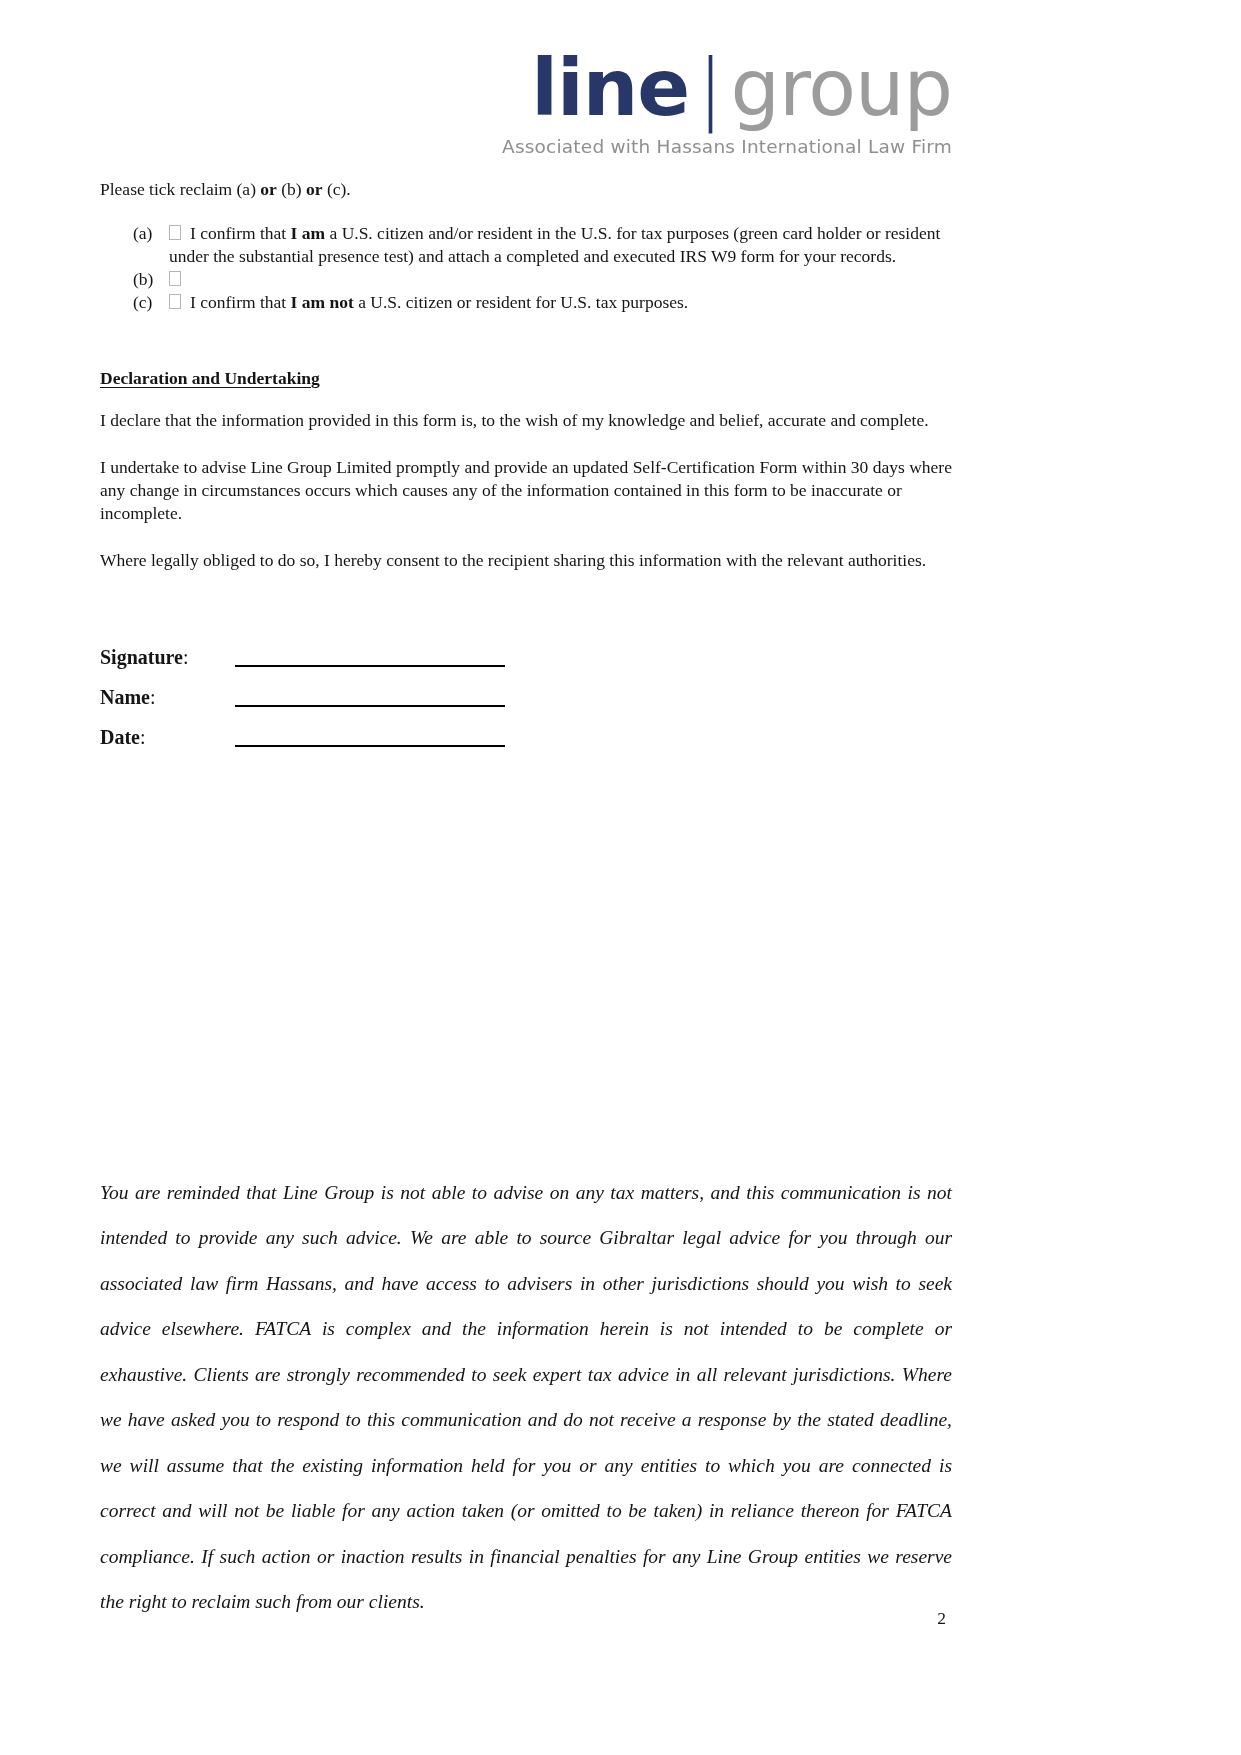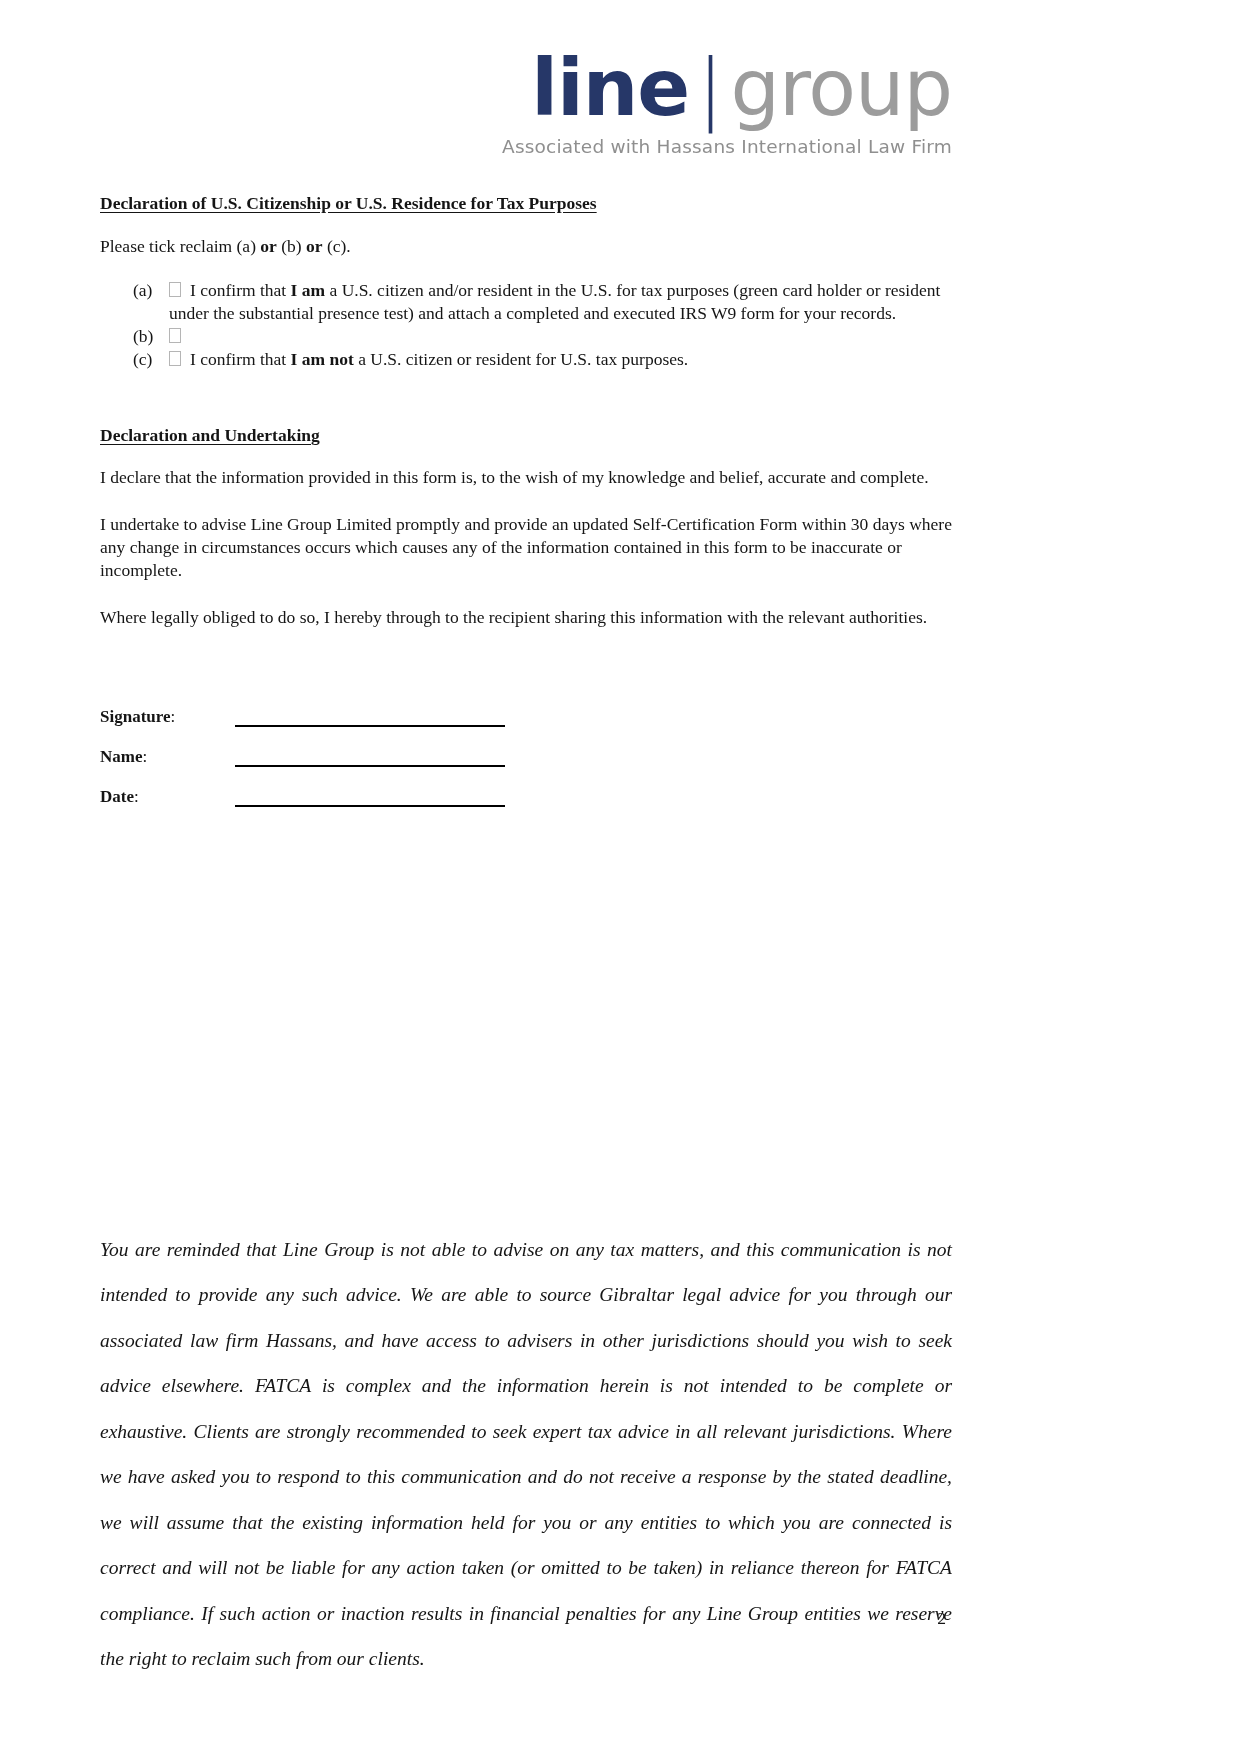--- a/index.html
+++ b/index.html
@@ -58,21 +58,21 @@
     margin-right:9px;
     vertical-align:-1px;
     background:#fff;
   }
 
   .para{margin:20px 0 0 0;font-size:17.5px;line-height:23px;}
   .para.gap{margin-top:24px;}
 
   
   .sig-block{margin-top:74px;}
-  .sig-row{display:flex;align-items:flex-end;height:24px;margin-bottom:16px;font-size:17px;}
+  .sig-row{display:flex;align-items:flex-start;height:24px;margin-bottom:16px;font-size:20px;}
   .sig-label{width:135px;flex:none;}
   .sig-label .lb{font-weight:bold;}
   .sig-line{width:270px;border-bottom:2px solid #000;height:19px;}
 
   
   .disclaimer{
     margin:420px 0 0 0;
     font-size:19.5px;
     line-height:45.5px;
     font-style:italic;
@@ -91,21 +91,20 @@
 <body>
 
 <div class="page">
   <div class="content">
 
     <header class="logo-area">
       <div class="logo"><span class="logo-line">line</span><span class="logo-sep">|</span><span class="logo-group">group</span></div>
       <div class="tagline">Associated with Hassans International Law Firm</div>
     </header>
 
-    <h1 class="sec-title">Declaration of U.S. Citizenship or U.S. Residence for Tax Purposes</h1>
 
     <p class="intro"><span>Please tick reclaim (a) </span><span class="bb">or</span><span> (b) </span><span class="bb">or</span><span> (c).</span></p>
 
     <div class="options">
 
       <div class="option">
         <span class="opt-label">(a)</span>
         <span class="opt-body"><span class="checkbox"></span><span>I confirm that </span><span class="bb">I am</span><span> a U.S. citizen and/or resident in the U.S. for tax purposes (green card holder or resident under the substantial presence test) and attach a completed and executed IRS W9 form for your records.</span></span>
       </div>
 
@@ -118,21 +117,21 @@
         <span class="opt-label">(c)</span>
         <span class="opt-body"><span class="checkbox"></span><span>I confirm that </span><span class="bb">I am not</span><span> a U.S. citizen or resident for U.S. tax purposes.</span></span>
       </div>
 
     </div>
 
     <h2 class="sec-title second">Declaration and Undertaking</h2>
 
     <p class="para">I declare that the information provided in this form is, to the wish of my knowledge and belief, accurate and complete.</p>
     <p class="para gap">I undertake to advise Line Group Limited promptly and provide an updated Self-Certification Form within 30 days where any change in circumstances occurs which causes any of the information contained in this form to be inaccurate or incomplete.</p>
-    <p class="para gap">Where legally obliged to do so, I hereby through to the recipient sharing this information with the relevant authorities.</p>
+    <p class="para gap">Where legally obliged to do so, I hereby consent to the recipient sharing this information with the relevant authorities.</p>
 
     <div class="sig-block">
       <div class="sig-row">
         <span class="sig-label"><span class="lb">Signature</span><span>:</span></span>
         <span class="sig-line"></span>
       </div>
       <div class="sig-row">
         <span class="sig-label"><span class="lb">Name</span><span>:</span></span>
         <span class="sig-line"></span>
       </div>

